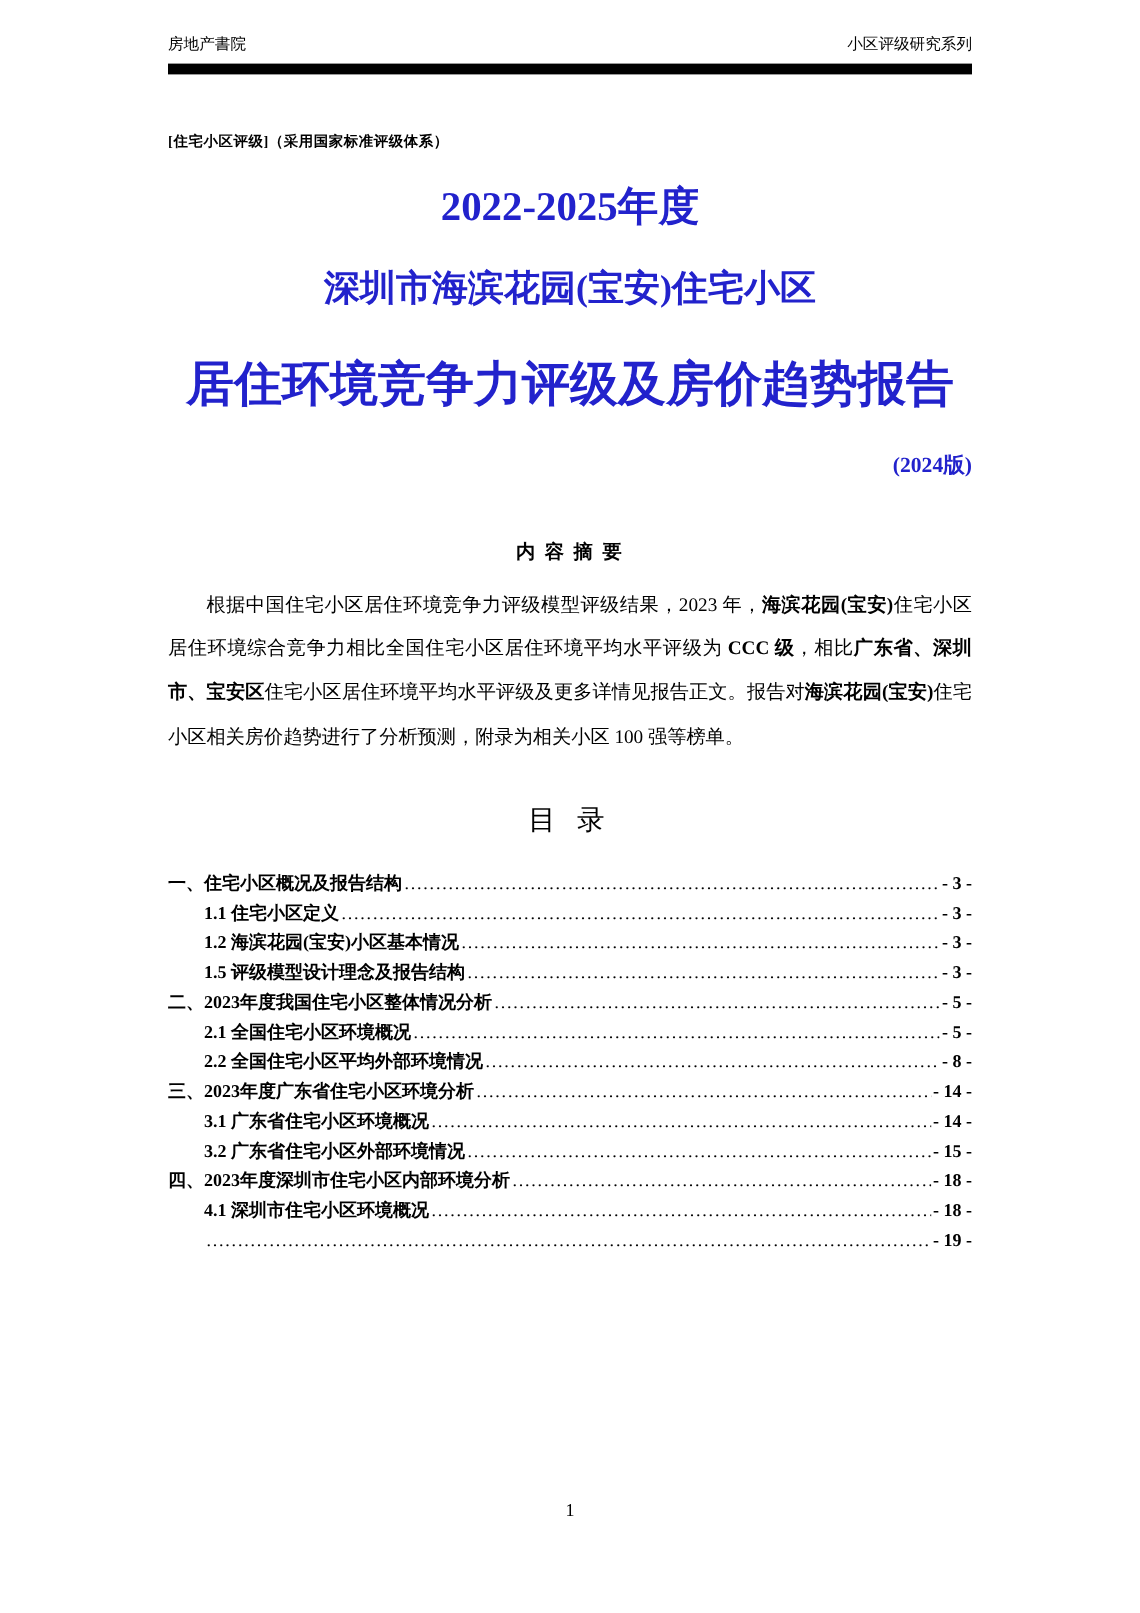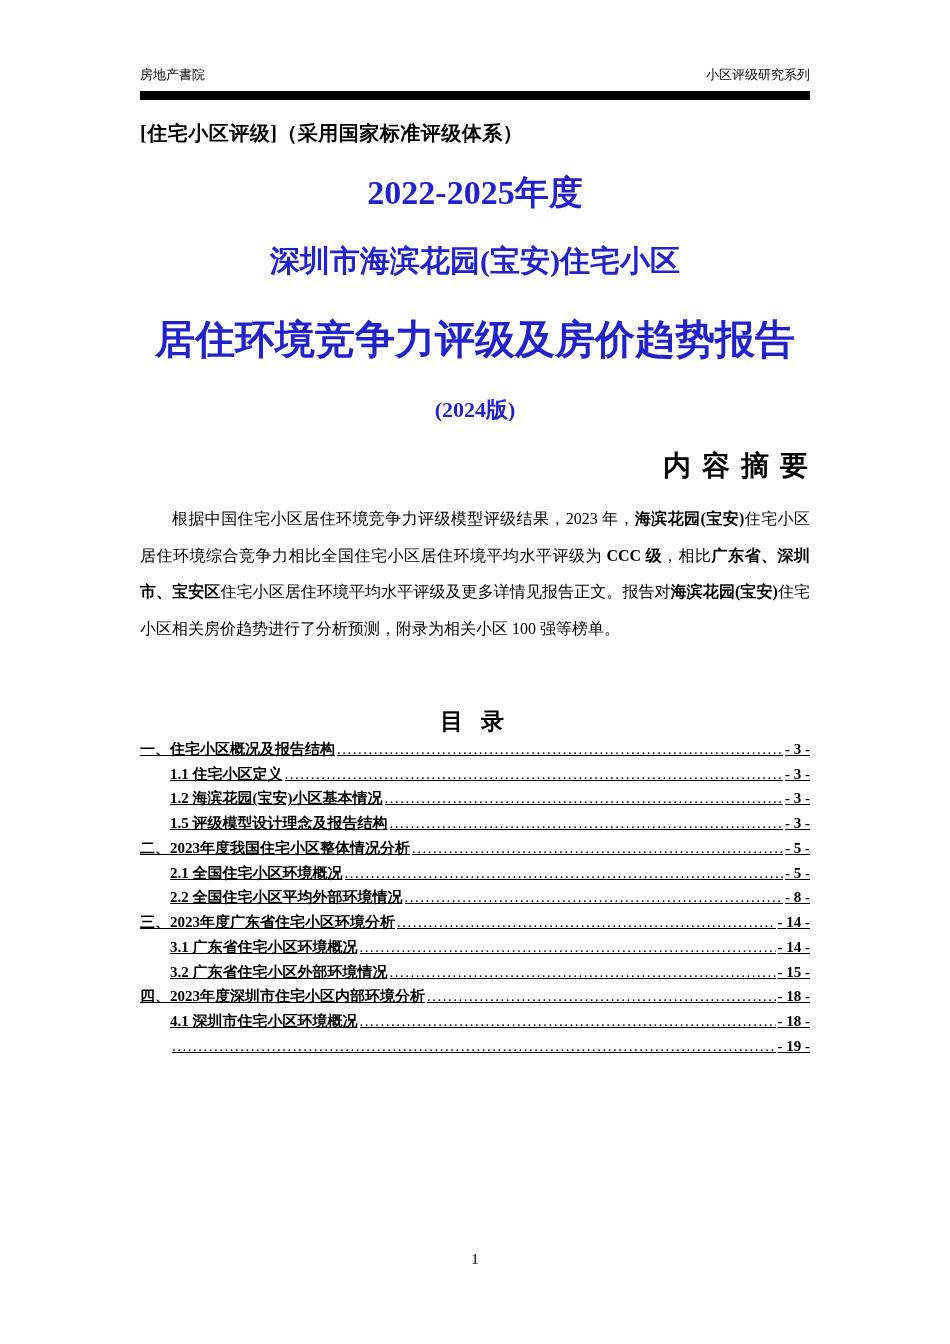--- a/index.html
+++ b/index.html
@@ -15,74 +15,74 @@
     color: #000000;
     overflow: hidden;
   }
   .content { padding: 0 140px; }
 
   
   .header-row {
     display: flex;
     justify-content: space-between;
     align-items: baseline;
-    padding-top: 66px;
+    padding-top: 28px;
     font-size: 13px;
   }
   .header-bar {
     height: 9px;
     background: #000000;
     margin-top: 7px;
   }
 
   
   .classification {
-    margin-top: 20px;
-    font-size: 20px;
+    margin-top: 48px;
+    font-size: 12px;
     font-weight: bold;
     letter-spacing: 0.5px;
   }
 
   
   .title-block {
     text-align: center;
     color: var(--accent-blue);
     font-weight: bold;
   }
   .title-1 { font-size: 34px; margin-top: 24px; line-height: 1.3; }
   .title-2 { font-size: 30px; margin-top: 26px; line-height: 1.3; }
   .title-3 { font-size: 40px; margin-top: 34px; line-height: 1.3; }
-  .title-4 { font-size: 22px; margin-top: 30px; line-height: 1.3; }
+  .title-4 { font-size: 18px; margin-top: 30px; line-height: 1.3; text-align: right; }
 
   
   .abstract-heading {
-    text-align: right;
-    font-size: 28px;
+    text-align: center;
+    font-size: 16px;
     font-weight: bold;
-    margin-top: 22px;
+    margin-top: 50px;
     letter-spacing: 2px;
   }
   .abstract-text {
     margin-top: 16px;
     font-size: 16px;
     line-height: 2.3;
     text-align: justify;
     text-indent: 2em;
   }
   .abstract-text .bold { font-weight: bold; }
 
   
   .toc-heading {
     text-align: center;
     font-size: 23px;
-    font-weight: bold;
-    margin-top: 58px;
+    font-weight: normal;
+    margin-top: 34px;
     letter-spacing: 6px;
   }
-  .toc { margin-top: 0; font-size: 15px; font-weight: bold; text-decoration: underline; }
+  .toc { margin-top: 26px; font-size: 15px; font-weight: bold; }
   .toc-row {
     display: flex;
     align-items: baseline;
     line-height: 1.65;
   }
   .toc-row.level-1 { padding-left: 30px; }
   .toc-label { white-space: nowrap; }
   .toc-dots {
     flex: 1;
     overflow: hidden;

